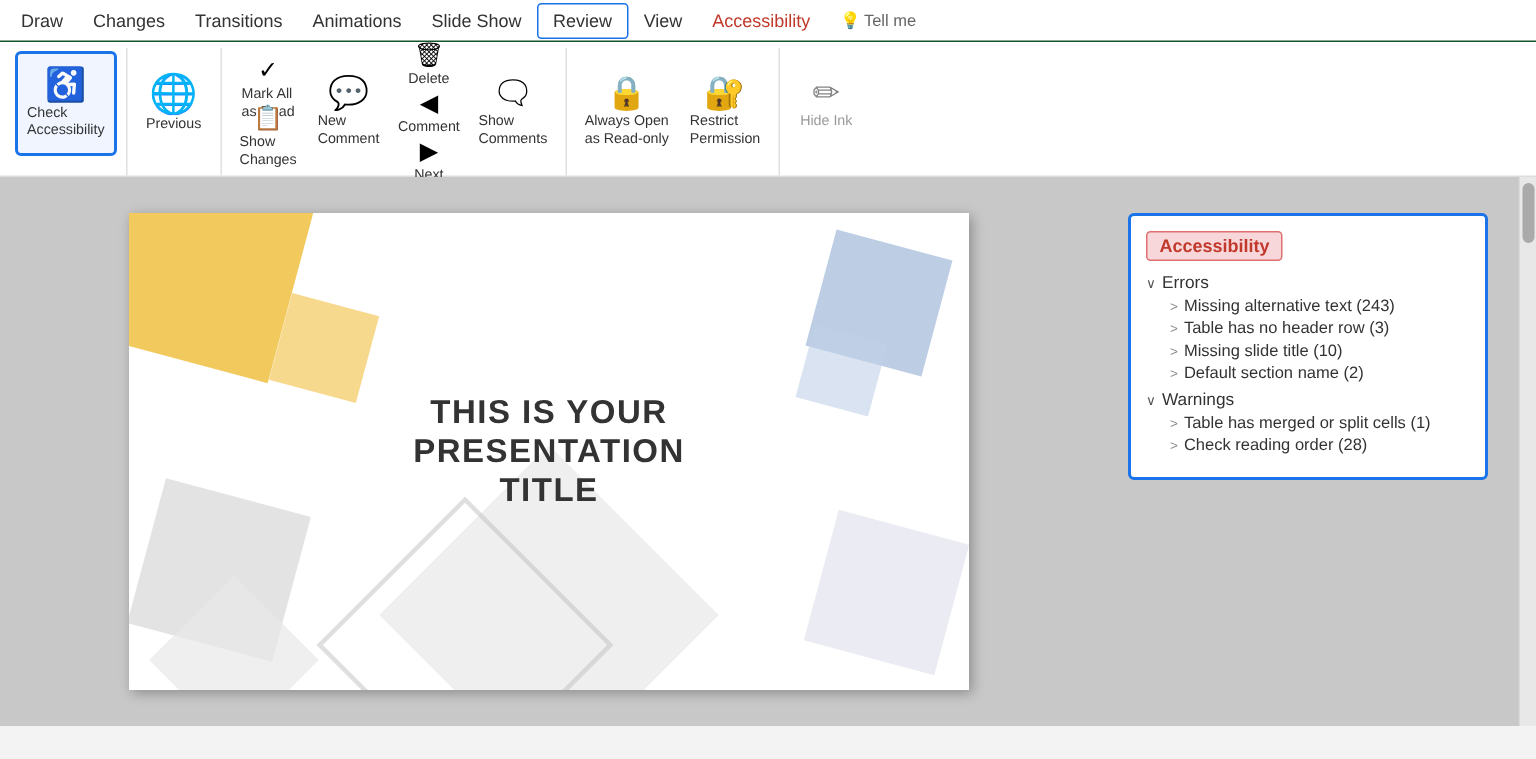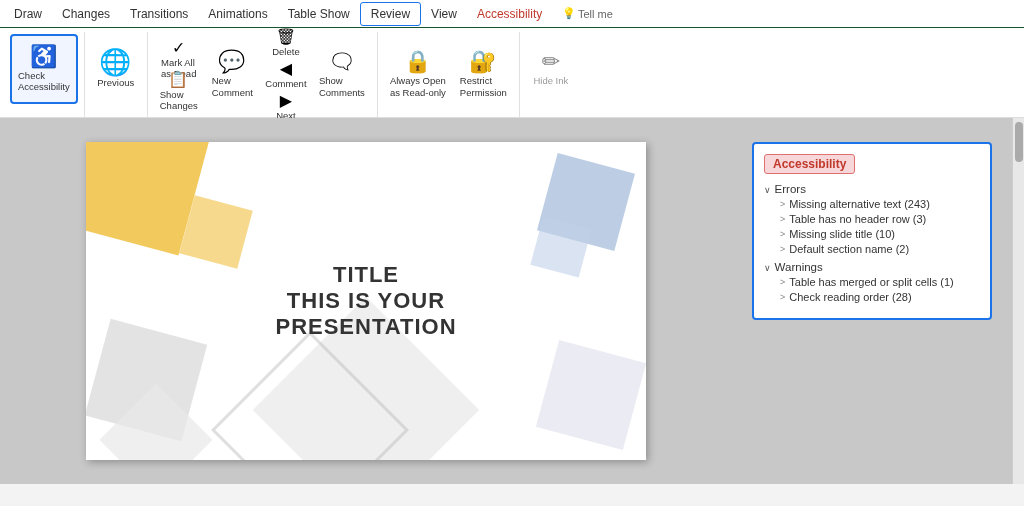--- a/index.html
+++ b/index.html
@@ -315,21 +315,21 @@
     }
   </style>
 </head>
 <body>
 
 <div class="menu-bar">
   <span class="menu-item">Draw</span>
   <span class="menu-item">Changes</span>
   <span class="menu-item">Transitions</span>
   <span class="menu-item">Animations</span>
-  <span class="menu-item">Table Show</span>
+  <span class="menu-item">Slide Show</span>
   <span class="menu-item active">Review</span>
   <span class="menu-item">View</span>
   <span class="menu-item accessibility-menu">Accessibility</span>
   <span style="display:flex;align-items:center;gap:2px;padding:4px 10px;font-size:11px;color:#666;">
     <span>💡</span>
     <span>Tell me</span>
   </span>
 </div>
 
 <div class="ribbon">
@@ -415,22 +415,22 @@
         <div class="shape-blue-right"></div>
         <div class="shape-blue-right2"></div>
 
         <div class="shape-gray-left"></div>
         <div class="shape-diamond-center"></div>
         <div class="shape-diamond-outline"></div>
         <div class="shape-gray-bottom-right"></div>
         <div class="shape-left-bottom"></div>
       </div>
       <div class="slide-title">
+        <div>THIS IS YOUR PRESENTATION</div>
         <div>TITLE</div>
-        <div>THIS IS YOUR PRESENTATION</div>
       </div>
     </div>
   </div>
 
   <div style="padding: 12px 8px; background: #c8c8c8; min-width: 260px;">
     <div class="accessibility-panel">
       <div class="panel-title">Accessibility</div>
 
 
       

